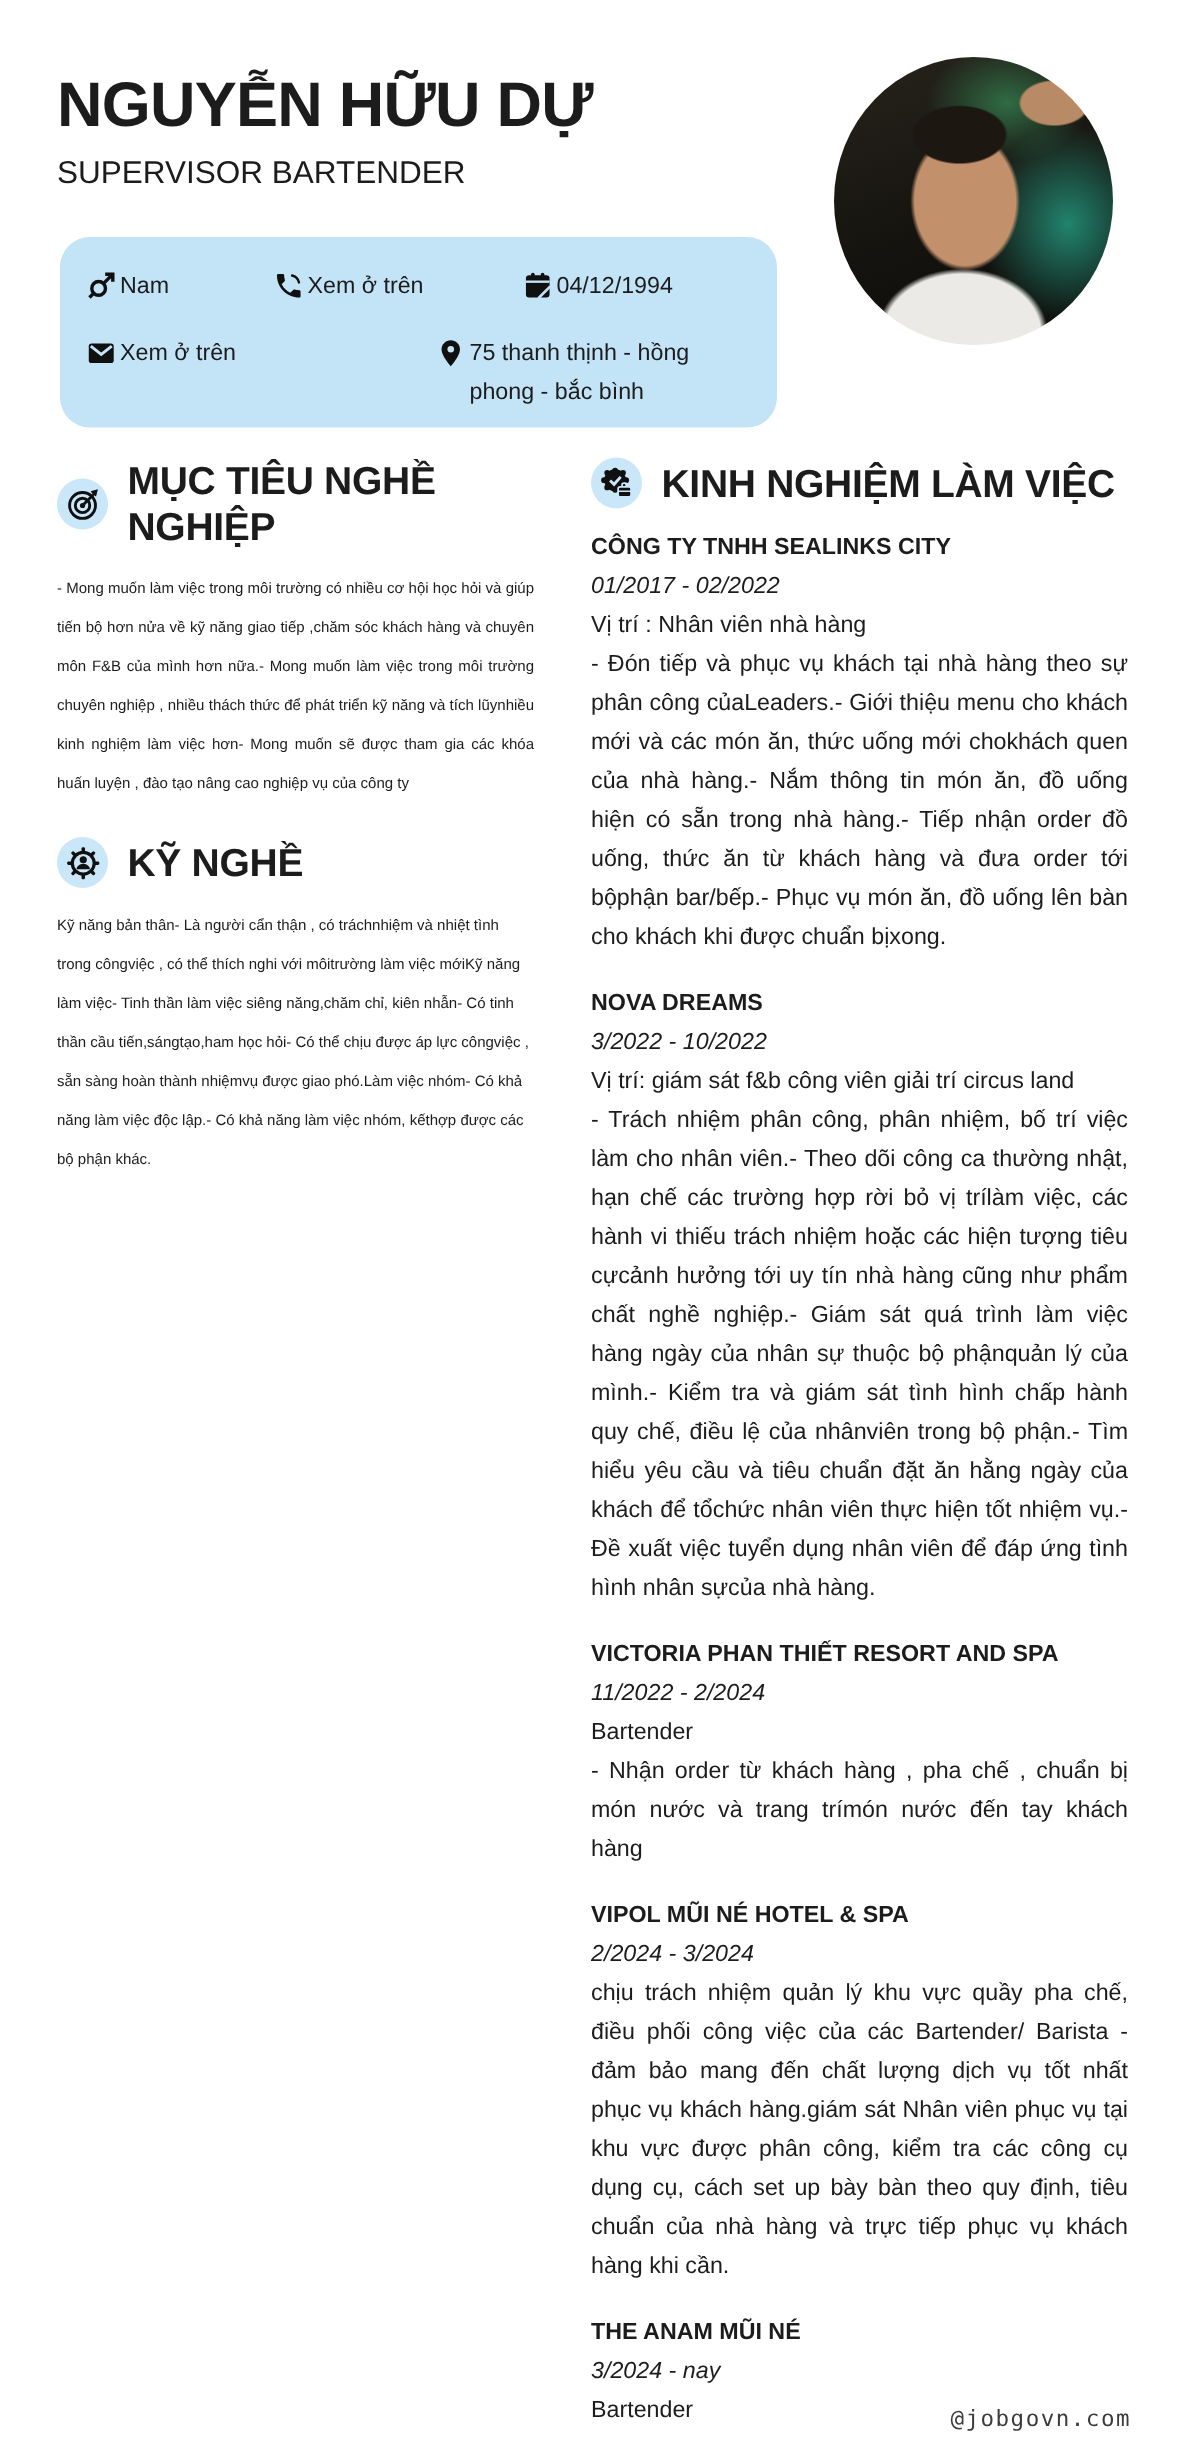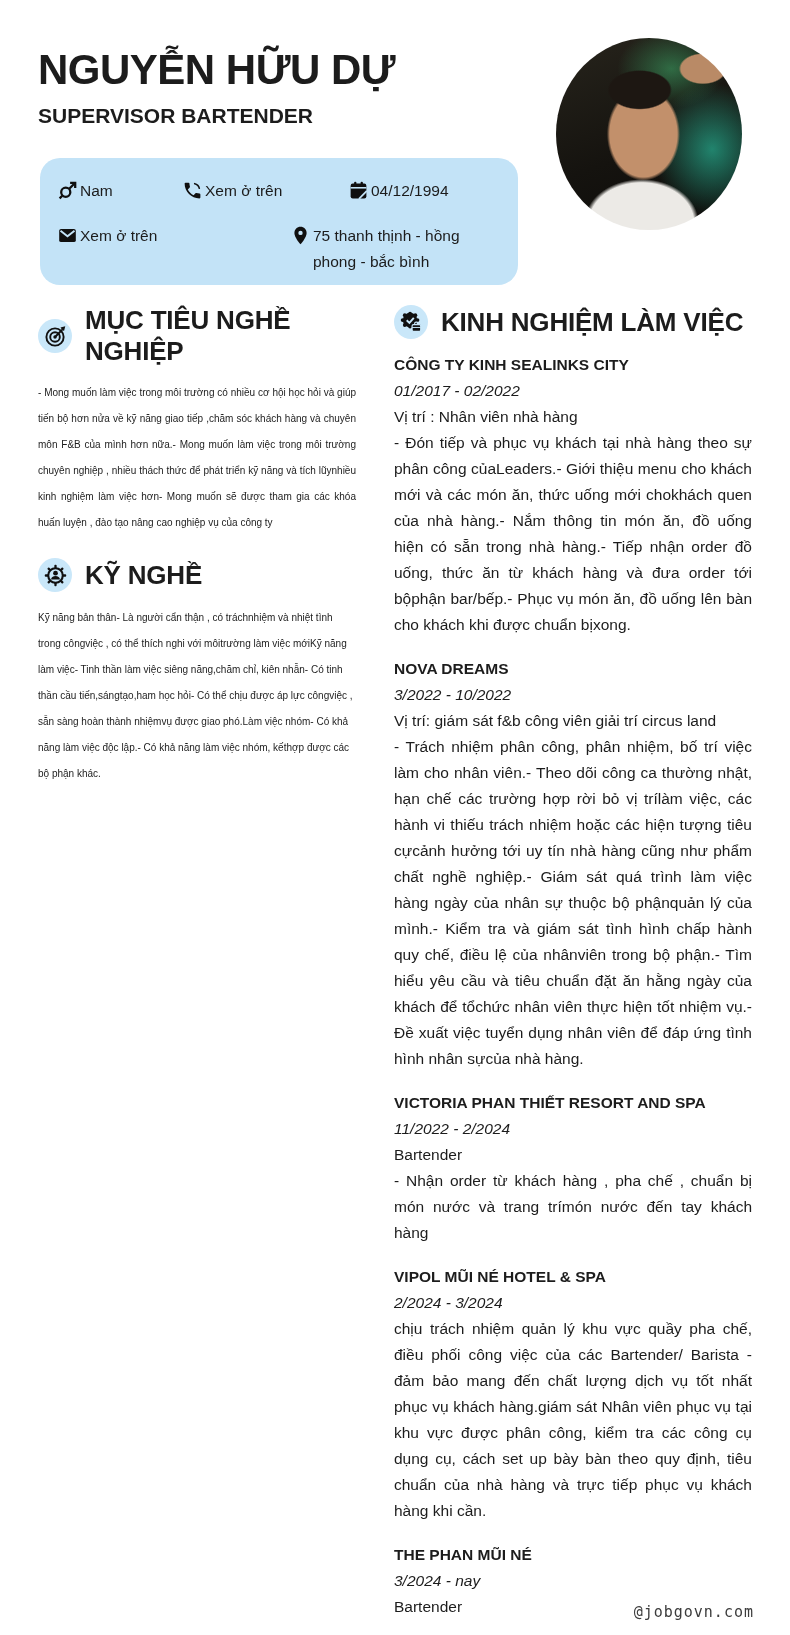--- a/index.html
+++ b/index.html
@@ -9,21 +9,21 @@
     --watermark_color:#3c3c3c;
     --icon_glyph:#101010;
   }
   *{box-sizing:border-box;}
   html,body{margin:0;padding:0;background:#ffffff;}
   body{font-family:"Liberation Sans","DejaVu Sans",sans-serif;color:var(--text_color);}
   .page{position:relative;width:790px;height:1635px;margin:0 auto;background:#fff;overflow:hidden;}
 
   
   .name{margin:46px 0 0 38px;font-size:42px;line-height:1.15;font-weight:800;letter-spacing:-0.5px;}
-  .job-title{margin:10px 0 0 38px;font-size:21px;font-weight:700;letter-spacing:0;}
+  .job-title{margin:10px 0 0 38px;font-size:21px;font-weight:400;letter-spacing:0;}
 
   
   .contact-box{position:relative;margin:30px 0 0 40px;width:478px;height:127px;
     background:var(--accent_box_blue);border-radius:20px;}
   .contact-item{position:absolute;display:flex;align-items:flex-start;gap:2px;
     font-size:15.5px;font-weight:500;line-height:20px;}
   .contact-item svg{flex:0 0 auto;margin-top:-1px;}
   .ci-gender{left:17px;top:23px;}
   .ci-phone{left:142px;top:23px;}
   .ci-birthday{left:308px;top:23px;}
@@ -200,21 +200,21 @@
                 <rect x="12.6" y="14.2" width="9" height="7" rx="1.4" fill="var(--icon_glyph)" stroke="var(--icon_circle_bg)" stroke-width="1.2"></rect>
                 <path d="M15.3 14.2v-1.2a1.4 1.4 0 0 1 1.4-1.4h.8a1.4 1.4 0 0 1 1.4 1.4v1.2" fill="none" stroke="var(--icon_circle_bg)" stroke-width="1.2"></path>
                 <line x1="12.6" y1="17.2" x2="21.6" y2="17.2" stroke="var(--icon_circle_bg)" stroke-width="1"></line>
               </g>
             </svg>
           </span>
           <span class="section-title">KINH NGHIỆM LÀM VIỆC</span>
         </div>
 
         <div class="entry">
-          <div class="entry-company">CÔNG TY KINH SEALINKS CITY</div>
+          <div class="entry-company">CÔNG TY TNHH SEALINKS CITY</div>
           <div class="entry-period">01/2017 - 02/2022</div>
           <div class="entry-position">Vị trí : Nhân viên nhà hàng</div>
           <div class="entry-desc">- Đón tiếp và phục vụ khách tại nhà hàng theo sự phân công củaLeaders.- Giới thiệu menu cho khách mới và các món ăn, thức uống mới chokhách quen của nhà hàng.- Nắm thông tin món ăn, đồ uống hiện có sẵn trong nhà hàng.- Tiếp nhận order đồ uống, thức ăn từ khách hàng và đưa order tới bộphận bar/bếp.- Phục vụ món ăn, đồ uống lên bàn cho khách khi được chuẩn bịxong.</div>
         </div>
 
         <div class="entry">
           <div class="entry-company">NOVA DREAMS</div>
           <div class="entry-period">3/2022 - 10/2022</div>
           <div class="entry-position">Vị trí: giám sát f&amp;b công viên giải trí circus land</div>
           <div class="entry-desc">- Trách nhiệm phân công, phân nhiệm, bố trí việc làm cho nhân viên.- Theo dõi công ca thường nhật, hạn chế các trường hợp rời bỏ vị trílàm việc, các hành vi thiếu trách nhiệm hoặc các hiện tượng tiêu cựcảnh hưởng tới uy tín nhà hàng cũng như phẩm chất nghề nghiệp.- Giám sát quá trình làm việc hàng ngày của nhân sự thuộc bộ phậnquản lý của mình.- Kiểm tra và giám sát tình hình chấp hành quy chế, điều lệ của nhânviên trong bộ phận.- Tìm hiểu yêu cầu và tiêu chuẩn đặt ăn hằng ngày của khách để tổchức nhân viên thực hiện tốt nhiệm vụ.- Đề xuất việc tuyển dụng nhân viên để đáp ứng tình hình nhân sựcủa nhà hàng.</div>
@@ -227,21 +227,21 @@
           <div class="entry-desc">- Nhận order từ khách hàng , pha chế , chuẩn bị món nước và trang trímón nước đến tay khách hàng</div>
         </div>
 
         <div class="entry">
           <div class="entry-company">VIPOL MŨI NÉ HOTEL &amp; SPA</div>
           <div class="entry-period">2/2024 - 3/2024</div>
           <div class="entry-desc">chịu trách nhiệm quản lý khu vực quầy pha chế, điều phối công việc của các Bartender/ Barista - đảm bảo mang đến chất lượng dịch vụ tốt nhất phục vụ khách hàng.giám sát Nhân viên phục vụ tại khu vực được phân công, kiểm tra các công cụ dụng cụ, cách set up bày bàn theo quy định, tiêu chuẩn của nhà hàng và trực tiếp phục vụ khách hàng khi cần.</div>
         </div>
 
         <div class="entry">
-          <div class="entry-company">THE PHAN MŨI NÉ</div>
+          <div class="entry-company">THE ANAM MŨI NÉ</div>
           <div class="entry-period">3/2024 - nay</div>
           <div class="entry-position">Bartender</div>
 
         </div>
       </section>
     </div>
   </div>
 
   <div class="watermark">@jobgovn.com</div>
 </div>

